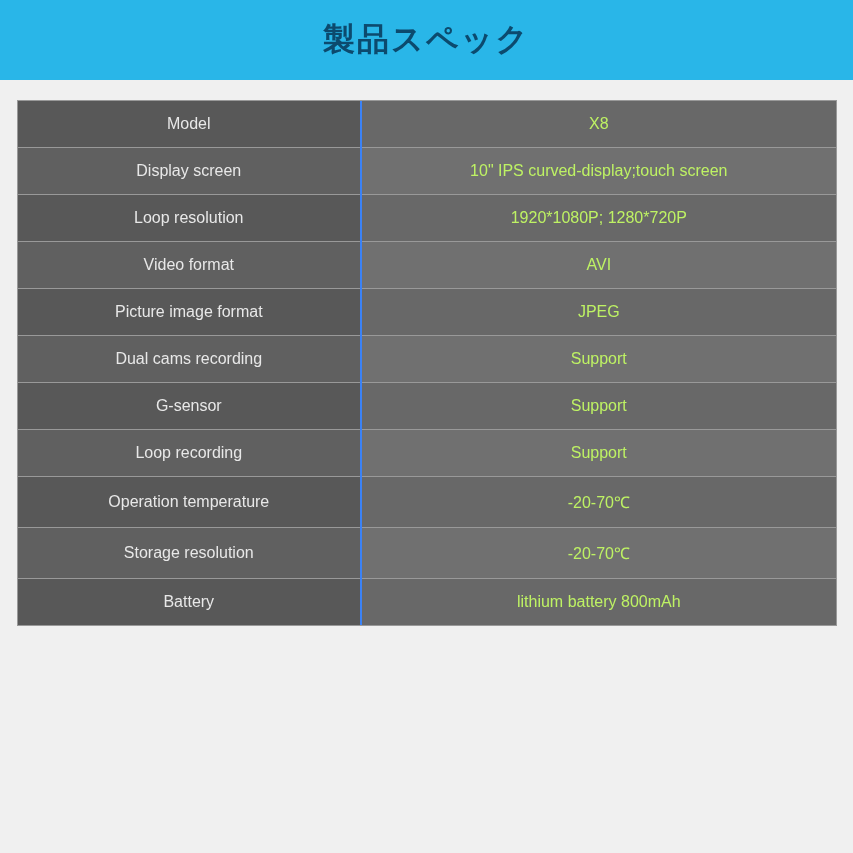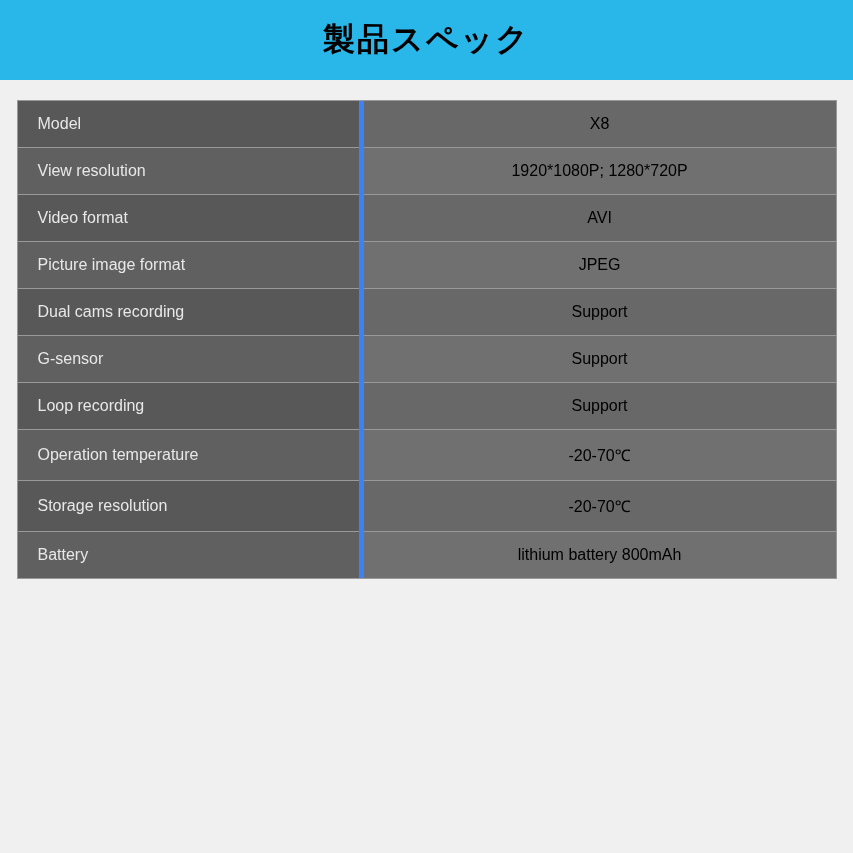--- a/index.html
+++ b/index.html
@@ -29,21 +29,21 @@
     .header-banner {
       width: 100%;
       background: #29b6e8;
       padding: 18px 20px;
       text-align: center;
     }
 
     .header-title {
       font-size: 32px;
       font-weight: bold;
-      color: #000000;
+      color: #0c4a6e;
       letter-spacing: 2px;
     }
 
     .table-wrapper {
       width: 820px;
       margin-top: 20px;
       border: 1px solid #999;
       border-collapse: collapse;
     }
 
@@ -62,31 +62,32 @@
 
     td {
       padding: 14px 20px;
       font-size: 16px;
       color: #e8e8e8;
     }
 
     td.label-cell {
       background: #5a5a5a;
       width: 42%;
+      text-align: center;
       font-weight: 400;
       color: #e8e8e8;
-      border-right: 5px solid #3b82f6;
+      border-right: 2px solid #3b82f6;
     }
 
     td.value-cell {
       background: #6a6a6a;
       width: 58%;
       text-align: center;
       font-weight: 300;
-      color: #000000;
+      color: #bef264;
     }
 
     tr:nth-child(even) td.label-cell {
       background: #606060;
     }
 
     tr:nth-child(even) td.value-cell {
       background: #707070;
     }
 
@@ -108,21 +109,25 @@
   </div>
 
   <div class="table-wrapper">
     <table>
       <tbody id="table-body">
       <tr>
             <td class="label-cell">Model</td>
             <td class="value-cell">X8</td>
           </tr>
           <tr>
-            <td class="label-cell">View resolution</td>
+            <td class="label-cell">Display screen</td>
+            <td class="value-cell">10" IPS curved-display;touch screen</td>
+          </tr>
+          <tr>
+            <td class="label-cell">Loop resolution</td>
             <td class="value-cell">1920*1080P; 1280*720P</td>
           </tr>
           <tr>
             <td class="label-cell">Video format</td>
             <td class="value-cell">AVI</td>
           </tr>
           <tr>
             <td class="label-cell">Picture image format</td>
             <td class="value-cell">JPEG</td>
           </tr>

